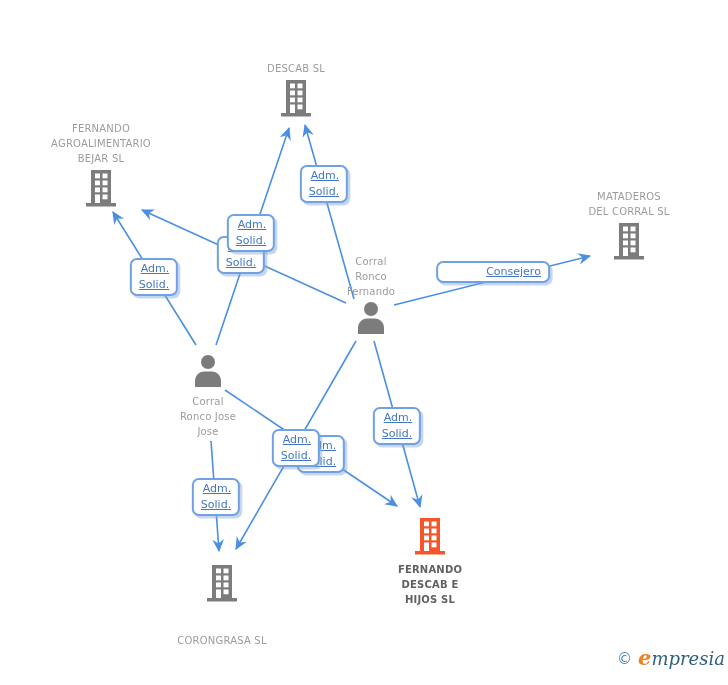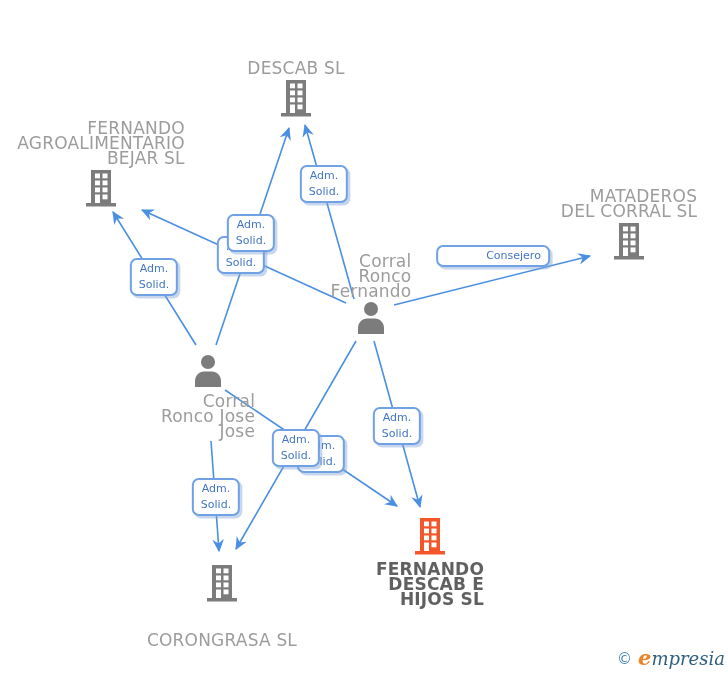--- a/index.html
+++ b/index.html
@@ -3,31 +3,32 @@
 <meta charset="utf-8">
 <style>
   html,body { margin:0; padding:0; background:#ffffff; }
   .canvas {
     position:relative; width:728px; height:685px; background:#ffffff;
     font-family:"DejaVu Sans", "Liberation Sans", sans-serif; overflow:hidden;
   }
   svg.edges { position:absolute; left:0; top:0; z-index:1; }
   .node-icon { position:absolute; transform:translate(-50%,-50%); z-index:3; }
   .node-label {
-    position:absolute; transform:translateX(-50%); text-align:right;
-    font-size:17px; line-height:15px; color:#9c9c9c; white-space:nowrap; z-index:3;
+    position:absolute; transform:translateX(-50%); text-align:center;
+    font-size:10px; line-height:15px; color:#9c9c9c; white-space:nowrap; z-index:3;
     letter-spacing:.2px;
   }
   .node-label.highlight { color:#606060; font-weight:bold; }
   .edge-box {
     position:absolute; transform:translate(-50%,-50%); z-index:2;
     background:#ffffff; border:2px solid #6fa1e4; border-radius:7px;
     padding:1px 7px; font-size:11px; line-height:16px; color:#4377c5;
-    text-align:center; white-space:nowrap;
+    text-align:right; white-space:nowrap;
     box-shadow:2.5px 2.5px 0 rgba(130,165,215,0.45);
+    text-decoration:underline;
   }
   .logo {
     position:absolute; right:3px; bottom:15px; z-index:4;
     font-family:"DejaVu Serif", serif; font-style:italic; font-size:18px;
     color:#2e5f7e; white-space:nowrap;
   }
   .logo .copy { font-style:normal; font-family:"DejaVu Sans", sans-serif;
     color:#4a86ae; font-size:15px; margin-right:6px; vertical-align:1px; }
   .logo .first { color:#ef8322; font-weight:bold; font-size:21px; }
 </style>
@@ -164,21 +165,21 @@
         <div>Solid.</div>
       </div>
       <div class="edge-box" style="left: 251px; top: 233px; z-index: 2;">
         <div>Adm.</div>
         <div>Solid.</div>
       </div>
       <div class="edge-box" style="left: 154px; top: 277px; z-index: 2;">
         <div>Adm.</div>
         <div>Solid.</div>
       </div>
-      <div class="edge-box" style="left: 493px; top: 256px; z-index: 2; padding-left: 48px;">
+      <div class="edge-box" style="left: 493px; top: 272px; z-index: 2; padding-left: 48px;">
         <div>Consejero</div>
       </div>
       <div class="edge-box" style="left: 397px; top: 426px; z-index: 2;">
         <div>Adm.</div>
         <div>Solid.</div>
       </div>
       <div class="edge-box" style="left: 321px; top: 454px; z-index: 2;">
         <div>Adm.</div>
         <div>Solid.</div>
       </div>

